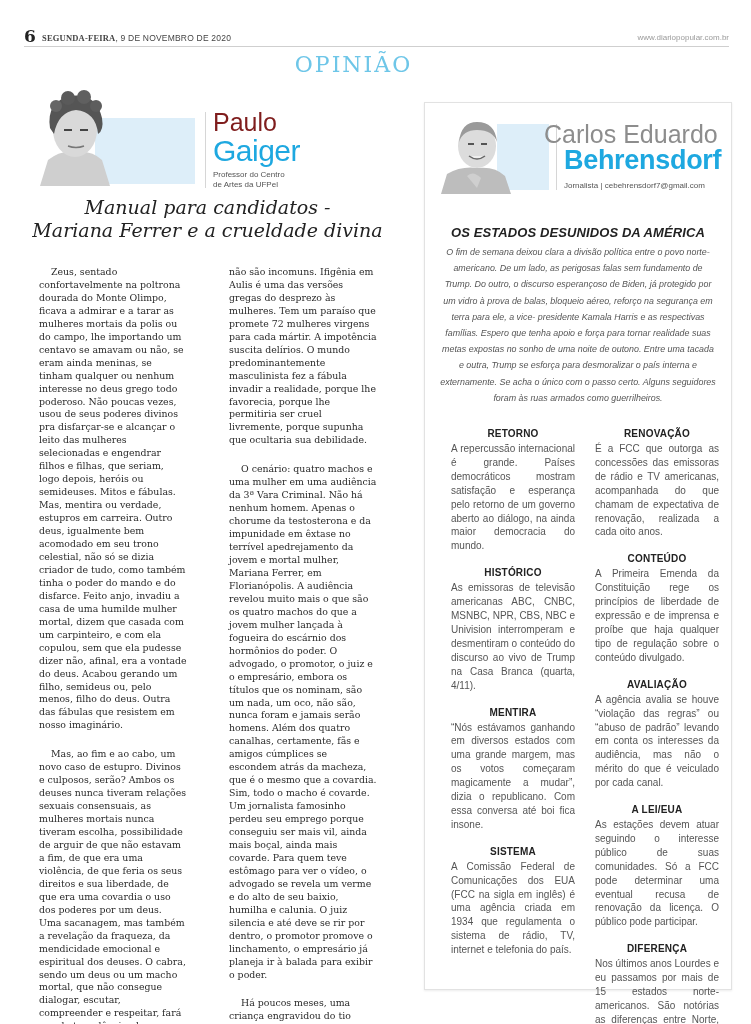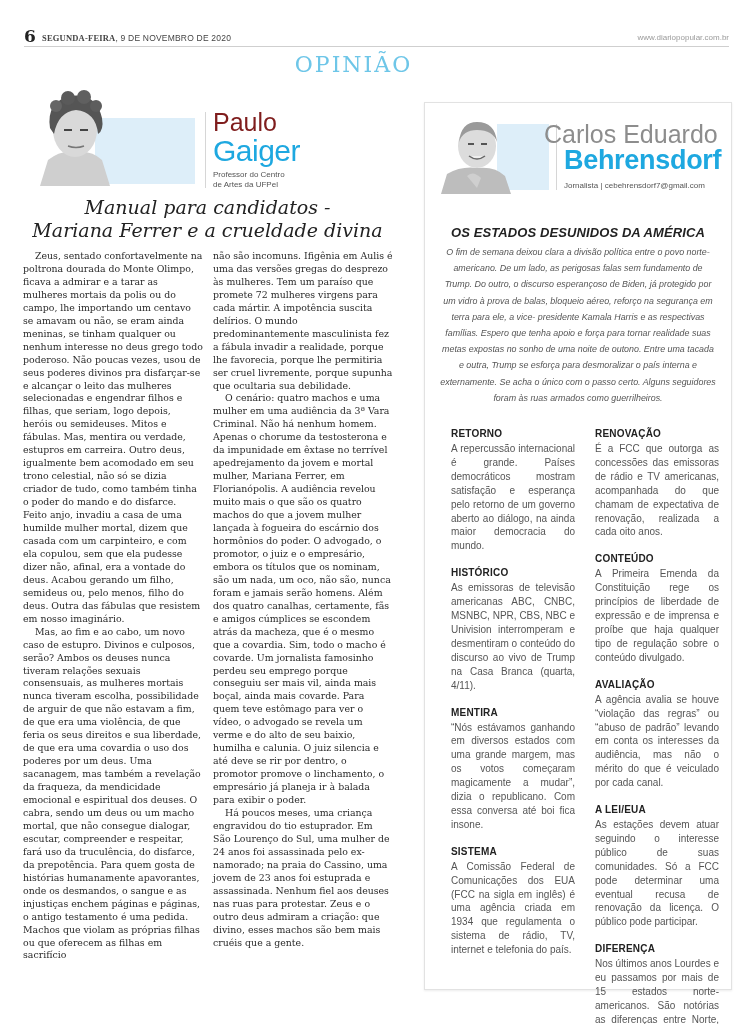--- a/index.html
+++ b/index.html
@@ -15,41 +15,41 @@
   .photo-l { position: absolute; left: 30px; top: 88px; width: 90px; height: 98px; }
   .bluebg-l { position: absolute; left: 95px; top: 118px; width: 100px; height: 66px; background: #ddeef9; }
   .vline-l { position: absolute; left: 205px; top: 112px; width: 1px; height: 76px; background: #d6d6d6; }
   .fn-l { position: absolute; left: 213px; top: 108px; font-family: "Liberation Sans", sans-serif; font-weight: 300; font-size: 25px; color: #7f1d1d; }
   .ln-l { position: absolute; left: 213px; top: 134px; font-family: "Liberation Sans", sans-serif; font-weight: normal; font-size: 30px; color: #1ea8e0; letter-spacing: -0.5px; }
   .role-l { position: absolute; left: 213px; top: 170px; width: 110px; font-family: "Liberation Sans", sans-serif; font-size: 8px; line-height: 10px; color: #555; }
 
   .title { position: absolute; left: 10px; top: 196px; width: 395px; text-align: center; font-family: "DejaVu Serif", serif; font-style: italic; font-size: 19px; line-height: 23px; color: #222; }
 
   .col { position: absolute; top: 250px; width: 180px; font-family: "DejaVu Serif", serif; font-size: 9.4px; line-height: 12.95px; color: #2a2a2a; text-align: left; }
-  .col p { margin: 0; text-indent: 12px; }
+  .col p { margin: 16px; text-indent: 12px; }
   .col1 { left: 23px; }
   .col2 { left: 213px; }
 
   
   .rbox { position: absolute; left: 424px; top: 102px; width: 306px; height: 886px; border: 1px solid #e2e2e2; box-shadow: 0 1px 2px rgba(0,0,0,0.08); background: #fff; }
   .photo-r { position: absolute; left: 437px; top: 114px; width: 80px; height: 80px; }
   .bluebg-r { position: absolute; left: 497px; top: 124px; width: 52px; height: 66px; background: #ddeef9; }
   .vline-r { position: absolute; left: 556px; top: 124px; width: 1px; height: 66px; background: #d6d6d6; }
   .fn-r { position: absolute; left: 544px; top: 120px; font-family: "Liberation Sans", sans-serif; font-weight: 300; font-size: 25px; color: #8d8d8d; }
   .ln-r { position: absolute; left: 564px; top: 145px; font-family: "Liberation Sans", sans-serif; font-weight: bold; font-size: 27px; color: #1ea8e0; letter-spacing: -0.3px; }
   .role-r { position: absolute; left: 564px; top: 181px; font-family: "Liberation Sans", sans-serif; font-size: 8px; color: #555; }
 
   .rhead { position: absolute; left: 440px; top: 225px; width: 276px; text-align: center; font-family: "Liberation Sans", sans-serif; font-weight: bold; font-style: italic; font-size: 13px; color: #222; letter-spacing: 0.1px; }
   .lede { position: absolute; left: 440px; top: 244px; width: 276px; text-align: center; font-family: "Liberation Sans", sans-serif; font-style: italic; font-size: 8.9px; line-height: 16.2px; color: #555; }
 
   .notes { position: absolute; top: 428px; width: 124px; font-family: "Liberation Sans", sans-serif; }
   .notes1 { left: 451px; }
   .notes2 { left: 595px; }
   .note { margin-bottom: 14px; }
-  .note h4 { margin: 0 0 3px 0; font-size: 10px; font-weight: bold; color: #222; letter-spacing: 0.2px; }
+  .note h4 { margin: 0 0 3px 0; font-size: 10px; font-weight: bold; color: #222; letter-spacing: 0.2px; text-align: center; }
   .note div { font-size: 10px; line-height: 13.9px; color: #555; text-align: justify; }
 </style>
 </head>
 <body>
 
 <div class="hdr">
   <span class="pagenum">6</span>
   <span class="dateline"><b>SEGUNDA-FEIRA</b><span>, 9 DE NOVEMBRO DE 2020</span></span>
   <span class="site">www.diariopopular.com.br</span>
 </div>

